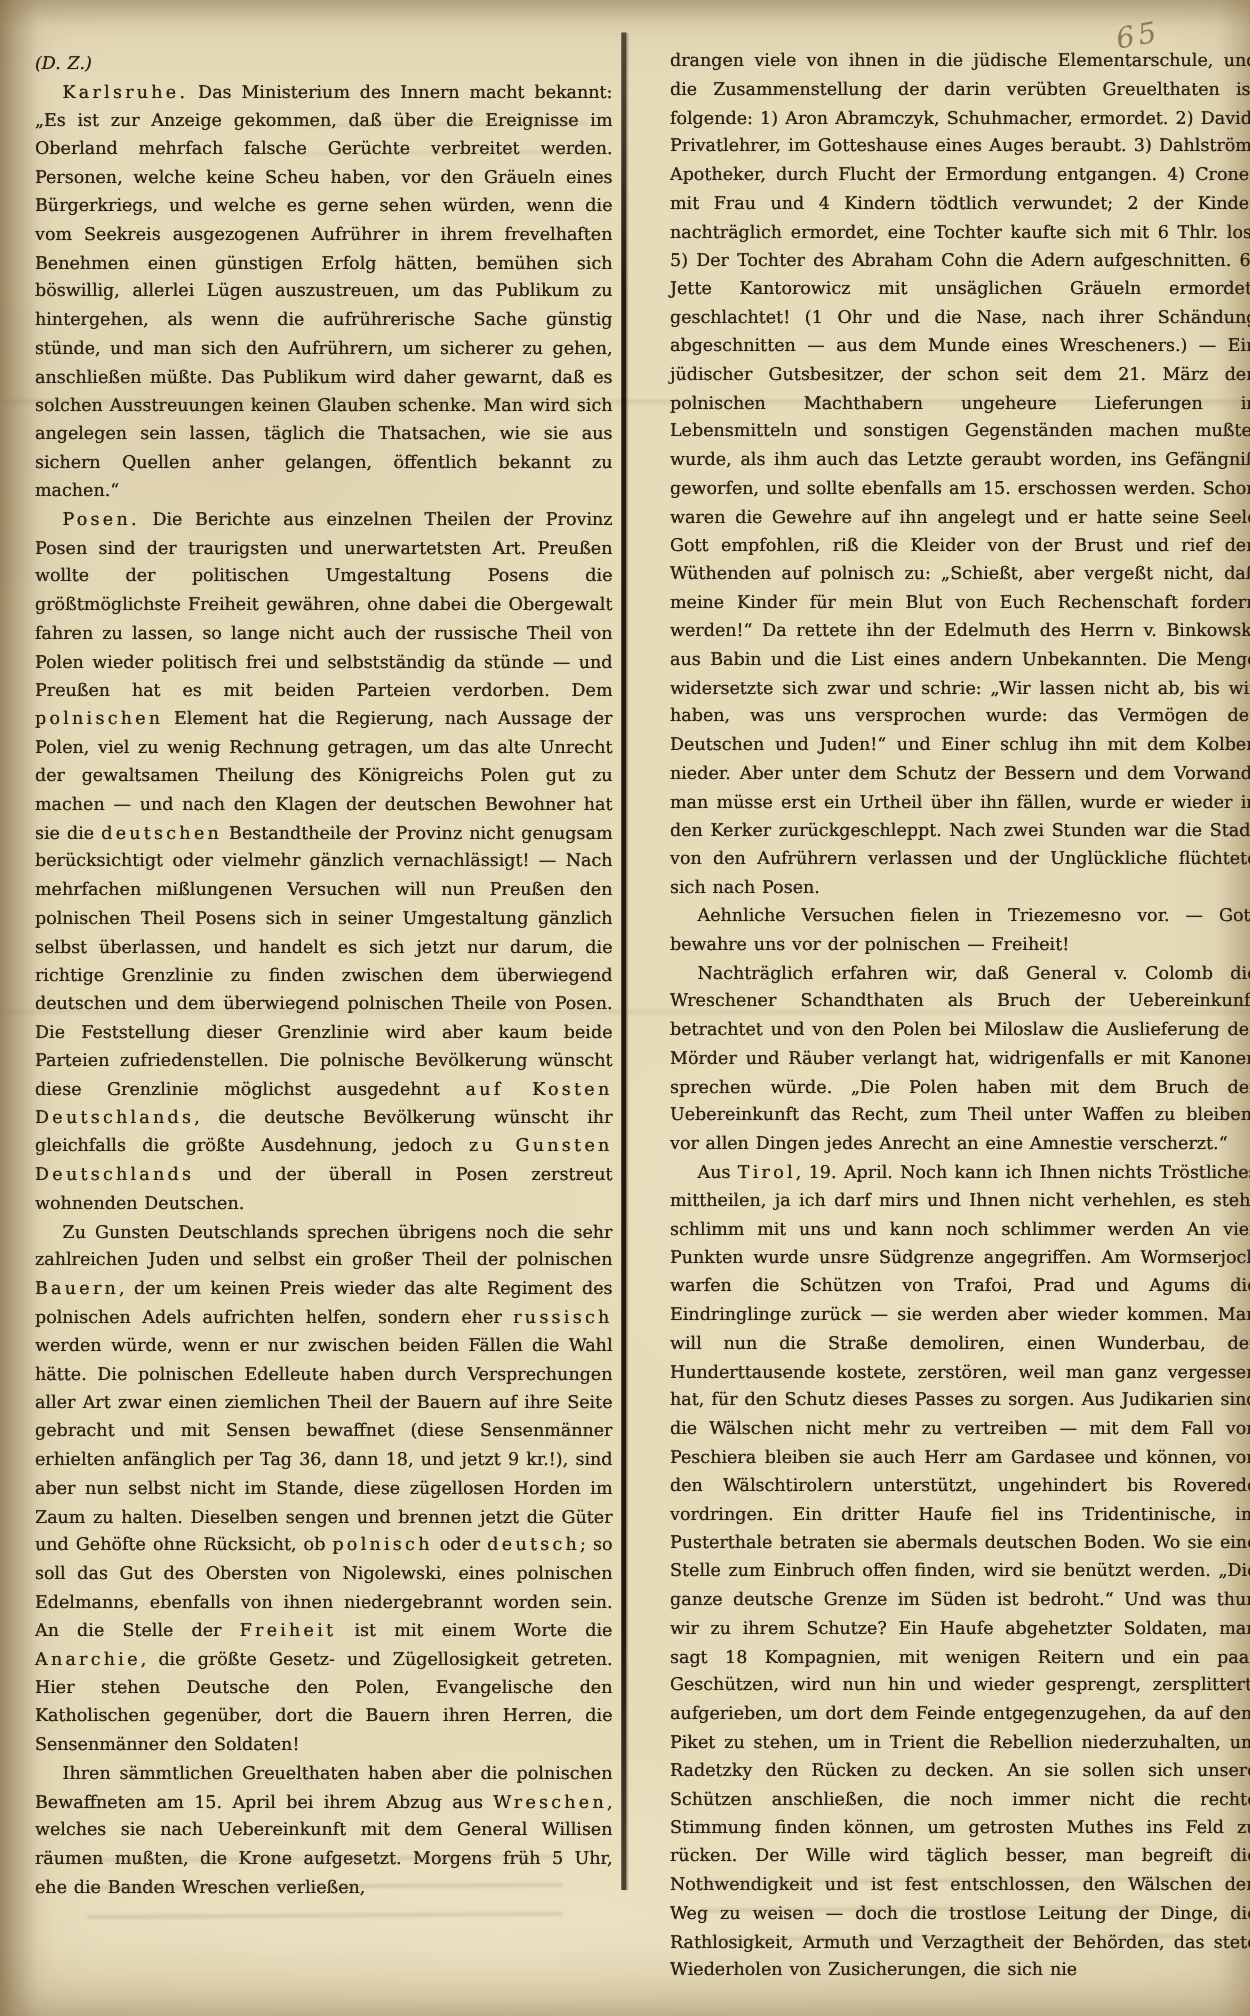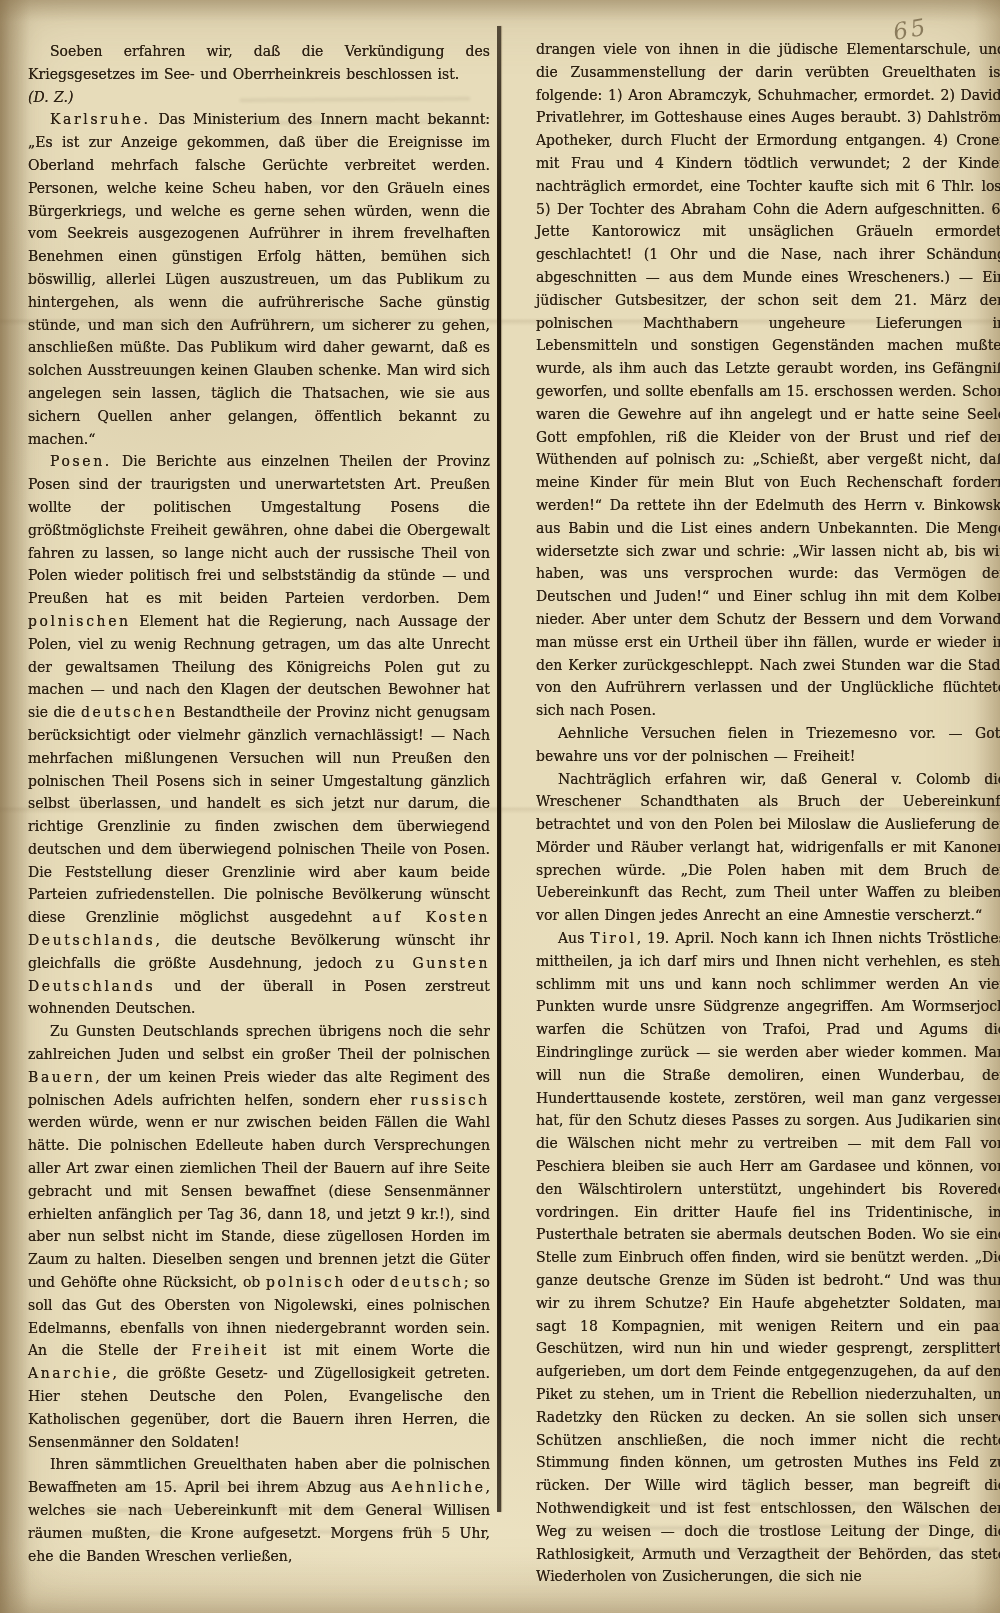--- a/index.html
+++ b/index.html
@@ -64,26 +64,25 @@
 </style>
 </head>
 <body>
 
 <div class="page">
   <div class="pencil-number">65</div>
 
   <div class="divider"></div>
 
   <div class="column left">
-      <p class="para"><span>Soeben erfahren wir, daß die Verkündigung des Kriegsgesetzes im See- und Oberrheinkreis beschlossen ist.</span></p>
       <p class="para no-indent" style="text-align: left; font-style: italic;"><span>(D. Z.)</span></p>
       <p class="para"><span class="gesperrt">Karlsruhe.</span><span> Das Ministerium des Innern macht bekannt: „Es ist zur Anzeige gekommen, daß über die Ereignisse im Oberland mehrfach falsche Gerüchte verbreitet werden. Personen, welche keine Scheu haben, vor den Gräueln eines Bürgerkriegs, und welche es gerne sehen würden, wenn die vom Seekreis ausgezogenen Aufrührer in ihrem frevelhaften Benehmen einen günstigen Erfolg hätten, bemühen sich böswillig, allerlei Lügen auszustreuen, um das Publikum zu hintergehen, als wenn die aufrührerische Sache günstig stünde, und man sich den Aufrührern, um sicherer zu gehen, anschließen müßte. Das Publikum wird daher gewarnt, daß es solchen Ausstreuungen keinen Glauben schenke. Man wird sich angelegen sein lassen, täglich die Thatsachen, wie sie aus sichern Quellen anher gelangen, öffentlich bekannt zu machen.“</span></p>
       <p class="para"><span class="gesperrt">Posen.</span><span> Die Berichte aus einzelnen Theilen der Provinz Posen sind der traurigsten und unerwartetsten Art. Preußen wollte der politischen Umgestaltung Posens die größtmöglichste Freiheit gewähren, ohne dabei die Obergewalt fahren zu lassen, so lange nicht auch der russische Theil von Polen wieder politisch frei und selbstständig da stünde — und Preußen hat es mit beiden Parteien verdorben. Dem </span><span class="gesperrt">polnischen</span><span> Element hat die Regierung, nach Aussage der Polen, viel zu wenig Rechnung getragen, um das alte Unrecht der gewaltsamen Theilung des Königreichs Polen gut zu machen — und nach den Klagen der deutschen Bewohner hat sie die </span><span class="gesperrt">deutschen</span><span> Bestandtheile der Provinz nicht genugsam berücksichtigt oder vielmehr gänzlich vernachlässigt! — Nach mehrfachen mißlungenen Versuchen will nun Preußen den polnischen Theil Posens sich in seiner Umgestaltung gänzlich selbst überlassen, und handelt es sich jetzt nur darum, die richtige Grenzlinie zu finden zwischen dem überwiegend deutschen und dem überwiegend polnischen Theile von Posen. Die Feststellung dieser Grenzlinie wird aber kaum beide Parteien zufriedenstellen. Die polnische Bevölkerung wünscht diese Grenzlinie möglichst ausgedehnt </span><span class="gesperrt">auf Kosten Deutschlands</span><span>, die deutsche Bevölkerung wünscht ihr gleichfalls die größte Ausdehnung, jedoch </span><span class="gesperrt">zu Gunsten Deutschlands</span><span> und der überall in Posen zerstreut wohnenden Deutschen.</span></p>
       <p class="para"><span>Zu Gunsten Deutschlands sprechen übrigens noch die sehr zahlreichen Juden und selbst ein großer Theil der polnischen </span><span class="gesperrt">Bauern</span><span>, der um keinen Preis wieder das alte Regiment des polnischen Adels aufrichten helfen, sondern eher </span><span class="gesperrt">russisch</span><span> werden würde, wenn er nur zwischen beiden Fällen die Wahl hätte. Die polnischen Edelleute haben durch Versprechungen aller Art zwar einen ziemlichen Theil der Bauern auf ihre Seite gebracht und mit Sensen bewaffnet (diese Sensenmänner erhielten anfänglich per Tag 36, dann 18, und jetzt 9 kr.!), sind aber nun selbst nicht im Stande, diese zügellosen Horden im Zaum zu halten. Dieselben sengen und brennen jetzt die Güter und Gehöfte ohne Rücksicht, ob </span><span class="gesperrt">polnisch</span><span> oder </span><span class="gesperrt">deutsch</span><span>; so soll das Gut des Obersten von Nigolewski, eines polnischen Edelmanns, ebenfalls von ihnen niedergebrannt worden sein. An die Stelle der </span><span class="gesperrt">Freiheit</span><span> ist mit einem Worte die </span><span class="gesperrt">Anarchie</span><span>, die größte Gesetz- und Zügellosigkeit getreten. Hier stehen Deutsche den Polen, Evangelische den Katholischen gegenüber, dort die Bauern ihren Herren, die Sensenmänner den Soldaten!</span></p>
-      <p class="para"><span>Ihren sämmtlichen Greuelthaten haben aber die polnischen Bewaffneten am 15. April bei ihrem Abzug aus </span><span class="gesperrt">Aehnliche</span><span>, welches sie nach Uebereinkunft mit dem General Willisen räumen mußten, die Krone aufgesetzt. Morgens früh 5 Uhr, ehe die Banden Wreschen verließen,</span></p>
+      <p class="para"><span>Ihren sämmtlichen Greuelthaten haben aber die polnischen Bewaffneten am 15. April bei ihrem Abzug aus </span><span class="gesperrt">Wreschen</span><span>, welches sie nach Uebereinkunft mit dem General Willisen räumen mußten, die Krone aufgesetzt. Morgens früh 5 Uhr, ehe die Banden Wreschen verließen,</span></p>
     </div>
 
   <div class="column right">
       <p class="para no-indent"><span>drangen viele von ihnen in die jüdische Elementarschule, und die Zusammenstellung der darin verübten Greuelthaten ist folgende: 1) Aron Abramczyk, Schuhmacher, ermordet. 2) David, Privatlehrer, im Gotteshause eines Auges beraubt. 3) Dahlström, Apotheker, durch Flucht der Ermordung entgangen. 4) Croner mit Frau und 4 Kindern tödtlich verwundet; 2 der Kinder nachträglich ermordet, eine Tochter kaufte sich mit 6 Thlr. los. 5) Der Tochter des Abraham Cohn die Adern aufgeschnitten. 6) Jette Kantorowicz mit unsäglichen Gräueln ermordet, geschlachtet! (1 Ohr und die Nase, nach ihrer Schändung abgeschnitten — aus dem Munde eines Wrescheners.) — Ein jüdischer Gutsbesitzer, der schon seit dem 21. März den polnischen Machthabern ungeheure Lieferungen in Lebensmitteln und sonstigen Gegenständen machen mußte, wurde, als ihm auch das Letzte geraubt worden, ins Gefängniß geworfen, und sollte ebenfalls am 15. erschossen werden. Schon waren die Gewehre auf ihn angelegt und er hatte seine Seele Gott empfohlen, riß die Kleider von der Brust und rief den Wüthenden auf polnisch zu: „Schießt, aber vergeßt nicht, daß meine Kinder für mein Blut von Euch Rechenschaft fordern werden!“ Da rettete ihn der Edelmuth des Herrn v. Binkowski aus Babin und die List eines andern Unbekannten. Die Menge widersetzte sich zwar und schrie: „Wir lassen nicht ab, bis wir haben, was uns versprochen wurde: das Vermögen der Deutschen und Juden!“ und Einer schlug ihn mit dem Kolben nieder. Aber unter dem Schutz der Bessern und dem Vorwand, man müsse erst ein Urtheil über ihn fällen, wurde er wieder in den Kerker zurückgeschleppt. Nach zwei Stunden war die Stadt von den Aufrührern verlassen und der Unglückliche flüchtete sich nach Posen.</span></p>
       <p class="para"><span>Aehnliche Versuchen fielen in Triezemesno vor. — Gott bewahre uns vor der polnischen — Freiheit!</span></p>
       <p class="para"><span>Nachträglich erfahren wir, daß General v. Colomb die Wreschener Schandthaten als Bruch der Uebereinkunft betrachtet und von den Polen bei Miloslaw die Auslieferung der Mörder und Räuber verlangt hat, widrigenfalls er mit Kanonen sprechen würde. „Die Polen haben mit dem Bruch der Uebereinkunft das Recht, zum Theil unter Waffen zu bleiben, vor allen Dingen jedes Anrecht an eine Amnestie verscherzt.“</span></p>
       <p class="para"><span>Aus </span><span class="gesperrt">Tirol</span><span>, 19. April. Noch kann ich Ihnen nichts Tröstliches mittheilen, ja ich darf mirs und Ihnen nicht verhehlen, es steht schlimm mit uns und kann noch schlimmer werden An vier Punkten wurde unsre Südgrenze angegriffen. Am Wormserjoch warfen die Schützen von Trafoi, Prad und Agums die Eindringlinge zurück — sie werden aber wieder kommen. Man will nun die Straße demoliren, einen Wunderbau, der Hunderttausende kostete, zerstören, weil man ganz vergessen hat, für den Schutz dieses Passes zu sorgen. Aus Judikarien sind die Wälschen nicht mehr zu vertreiben — mit dem Fall von Peschiera bleiben sie auch Herr am Gardasee und können, von den Wälschtirolern unterstützt, ungehindert bis Roveredo vordringen. Ein dritter Haufe fiel ins Tridentinische, im Pusterthale betraten sie abermals deutschen Boden. Wo sie eine Stelle zum Einbruch offen finden, wird sie benützt werden. „Die ganze deutsche Grenze im Süden ist bedroht.“ Und was thun wir zu ihrem Schutze? Ein Haufe abgehetzter Soldaten, man sagt 18 Kompagnien, mit wenigen Reitern und ein paar Geschützen, wird nun hin und wieder gesprengt, zersplittert, aufgerieben, um dort dem Feinde entgegenzugehen, da auf dem Piket zu stehen, um in Trient die Rebellion niederzuhalten, um Radetzky den Rücken zu decken. An sie sollen sich unsere Schützen anschließen, die noch immer nicht die rechte Stimmung finden können, um getrosten Muthes ins Feld zu rücken. Der Wille wird täglich besser, man begreift die Nothwendigkeit und ist fest entschlossen, den Wälschen den Weg zu weisen — doch die trostlose Leitung der Dinge, die Rathlosigkeit, Armuth und Verzagtheit der Behörden, das stete Wiederholen von Zusicherungen, die sich nie</span></p>
     </div>
 
   <div class="ghost g1"></div>

